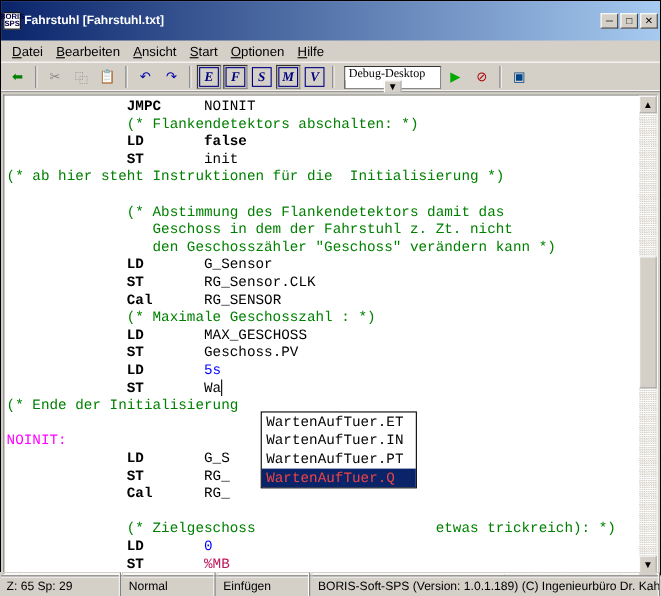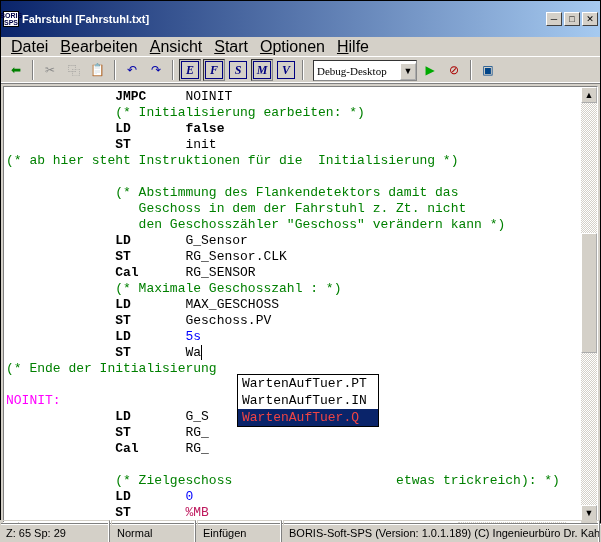--- a/index.html
+++ b/index.html
@@ -50,21 +50,21 @@
   
   .menubar {
     height: 19px;
     background: #d4d0c8;
     display: flex;
     align-items: center;
     padding: 0 4px;
   }
   .menu-item {
     padding: 2px 6px;
-    font-size: 16px;
+    font-size: 12px;
   }
   .menu-item span.ul { text-decoration: underline; }
 
   
   .toolbar {
     height: 28px;
     background: #d4d0c8;
     border-top: 1px solid #fff;
     border-bottom: 1px solid #808080;
     box-shadow: inset 0 -1px 0 #fff;
@@ -92,26 +92,27 @@
     font-family: "Times New Roman", serif;
     font-weight: bold;
     font-style: italic;
     font-size: 12px;
     color: #000080;
     display: flex; align-items: center; justify-content: center;
     background: #d4d0c8;
   }
   .combo {
     display: inline-flex;
-    align-items: flex-end;
+    align-items: center;
     height: 21px;
     background: #fff;
     border: 1px inset #888;
     font-size: 11px;
     margin-left:4px;
+    flex-direction:column;
   }
   .combo input {
     border: none; outline: none;
     width: 86px; height: 17px;
     padding: 0 3px;
     font-size: 11px; font-family: Tahoma;
   }
   .combo .dd {
     width: 16px; height: 17px;
     background: #d4d0c8;
@@ -289,21 +290,21 @@
     </div>
   <div class="tb-sep"></div>
   <div class="tb-btn">
       <span class="glyph" style="color:#048">▣</span>
     </div>
 </div>
 
 <div class="editor-frame">
   <div class="editor-wrap">
 <div class="editor"><span>              </span><span class="kw">JMPC</span><span>     NOINIT</span>
-<span class="cmt">              (* Initialisierung earbeiten: *)</span>
+<span class="cmt">              (* Flankendetektors abschalten: *)</span>
 <span>              </span><span class="kw">LD</span><span>       </span><span class="kw">false</span>
 <span>              </span><span class="kw">ST</span><span>       init</span>
 <span class="cmt">(* ab hier steht Instruktionen für die  Initialisierung *)</span>
 <span></span>
 <span class="cmt">              (* Abstimmung des Flankendetektors damit das</span>
 <span class="cmt">                 Geschoss in dem der Fahrstuhl z. Zt. nicht</span>
 <span class="cmt">                 den Geschosszähler "Geschoss" verändern kann *)</span>
 <span>              </span><span class="kw">LD</span><span>       G_Sensor</span>
 <span>              </span><span class="kw">ST</span><span>       RG_Sensor.CLK</span>
 <span>              </span><span class="kw">Cal</span><span>      RG_SENSOR</span>
@@ -338,22 +339,23 @@
 
   <div class="hscroll">
     <div class="sbtn">◀</div>
     <div class="htrack">
       <div class="hthumb" style="left:0;width:440px;"></div>
     </div>
     <div class="sbtn">▶</div>
   </div>
 
   <div class="ac-popup">
+    <div class="ac-item">WartenAufTuer.ET</div>
+    <div class="ac-item">WartenAufTuer.IN</div>
     <div class="ac-item">WartenAufTuer.PT</div>
-    <div class="ac-item">WartenAufTuer.IN</div>
     <div class="ac-item sel">WartenAufTuer.Q</div>
   </div>
 </div>
 
 <div class="statusbar">
   <div class="sb-cell sb-1">Z:  65 Sp:  29</div>
   <div class="sb-cell sb-2">Normal</div>
   <div class="sb-cell sb-3">Einfügen</div>
   <div class="sb-cell sb-4">BORIS-Soft-SPS (Version: 1.0.1.189) (C) Ingenieurbüro Dr. Kah</div>
 </div>

